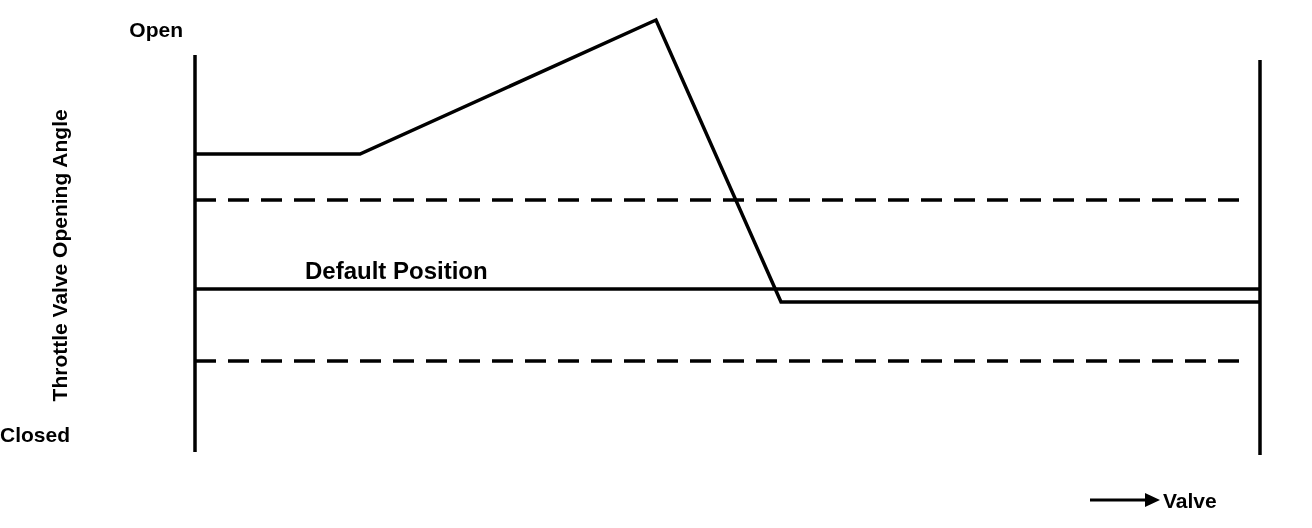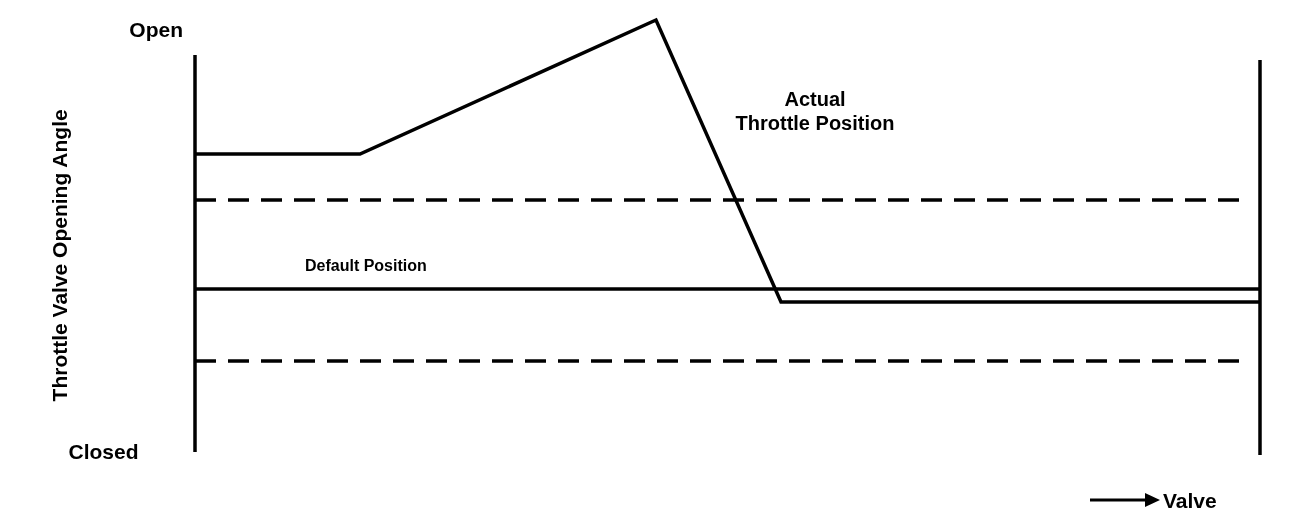--- a/index.html
+++ b/index.html
@@ -32,40 +32,39 @@
     line-height: 1.18;
   }
   #open-label {
     left: 0px;
     top: 18px;
     width: 183px;
     text-align: right;
     font-size: 21px;
   }
   #closed-label {
-    left: 12px;
+    left: 0px;
     top: 423px;
     width: 183px;
-    text-align: center;
+    text-align: left;
     font-size: 21px;
-    margin-top: 17px;
   }
   #yaxis-title {
     left: -140px;
     top: 243px;
     width: 400px;
     text-align: center;
     font-size: 21px;
     transform: rotate(-90deg);
     transform-origin: center center;
   }
   #default-position-label {
     left: 305px;
     top: 257px;
-    font-size: 16px;
+    font-size: 24px;
   }
   #actual-throttle-label {
     left: 690px;
     top: 88px;
     width: 250px;
     text-align: center;
     font-size: 20px;
   }
   #time-label {
     left: 1163px;
@@ -98,17 +97,16 @@
   </svg>
 
   <div class="lbl" id="open-label">Open</div>
 
   <div class="lbl" id="closed-label">Closed</div>
 
   <div class="lbl" id="yaxis-title">Throttle Valve Opening Angle</div>
 
   <div class="lbl" id="default-position-label">Default Position</div>
 
-  <div class="lbl" id="actual-throttle-label"><span>Actual</span><br><span>Throttle Position</span></div>
 
   <div class="lbl" id="time-label">Valve</div>
 
 </div>
 
 </body></html>

